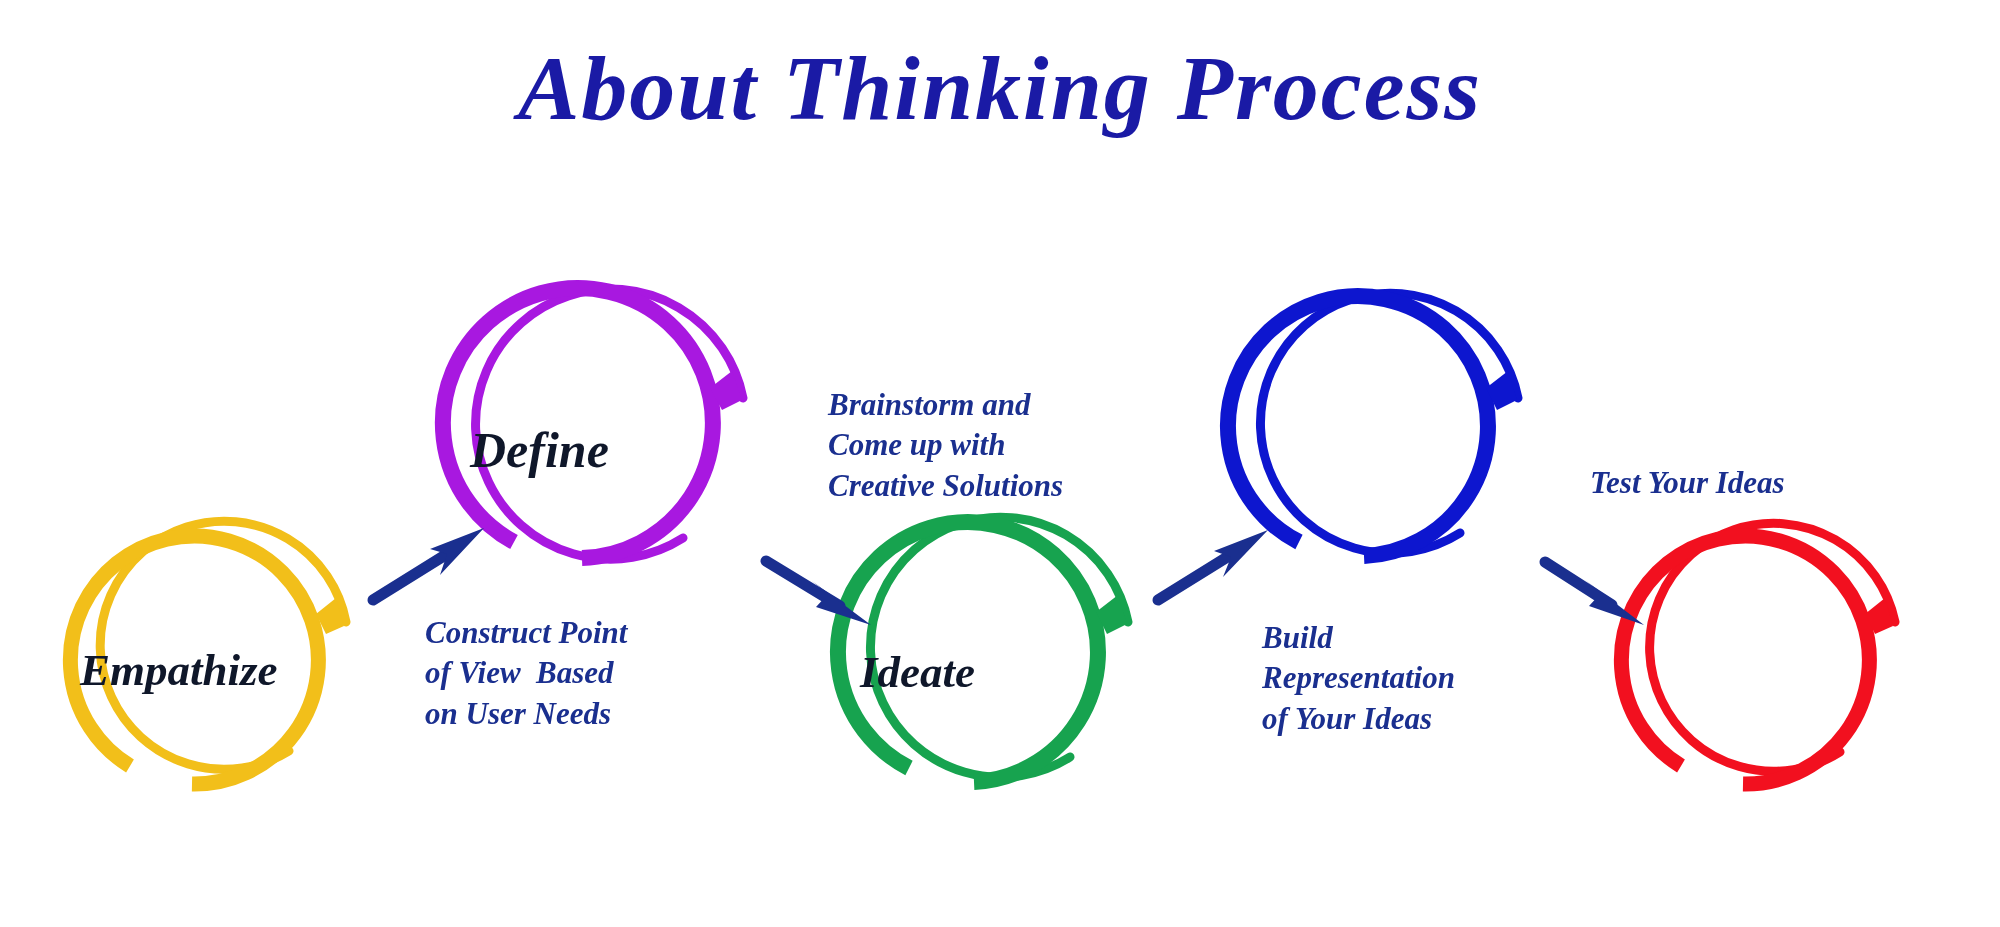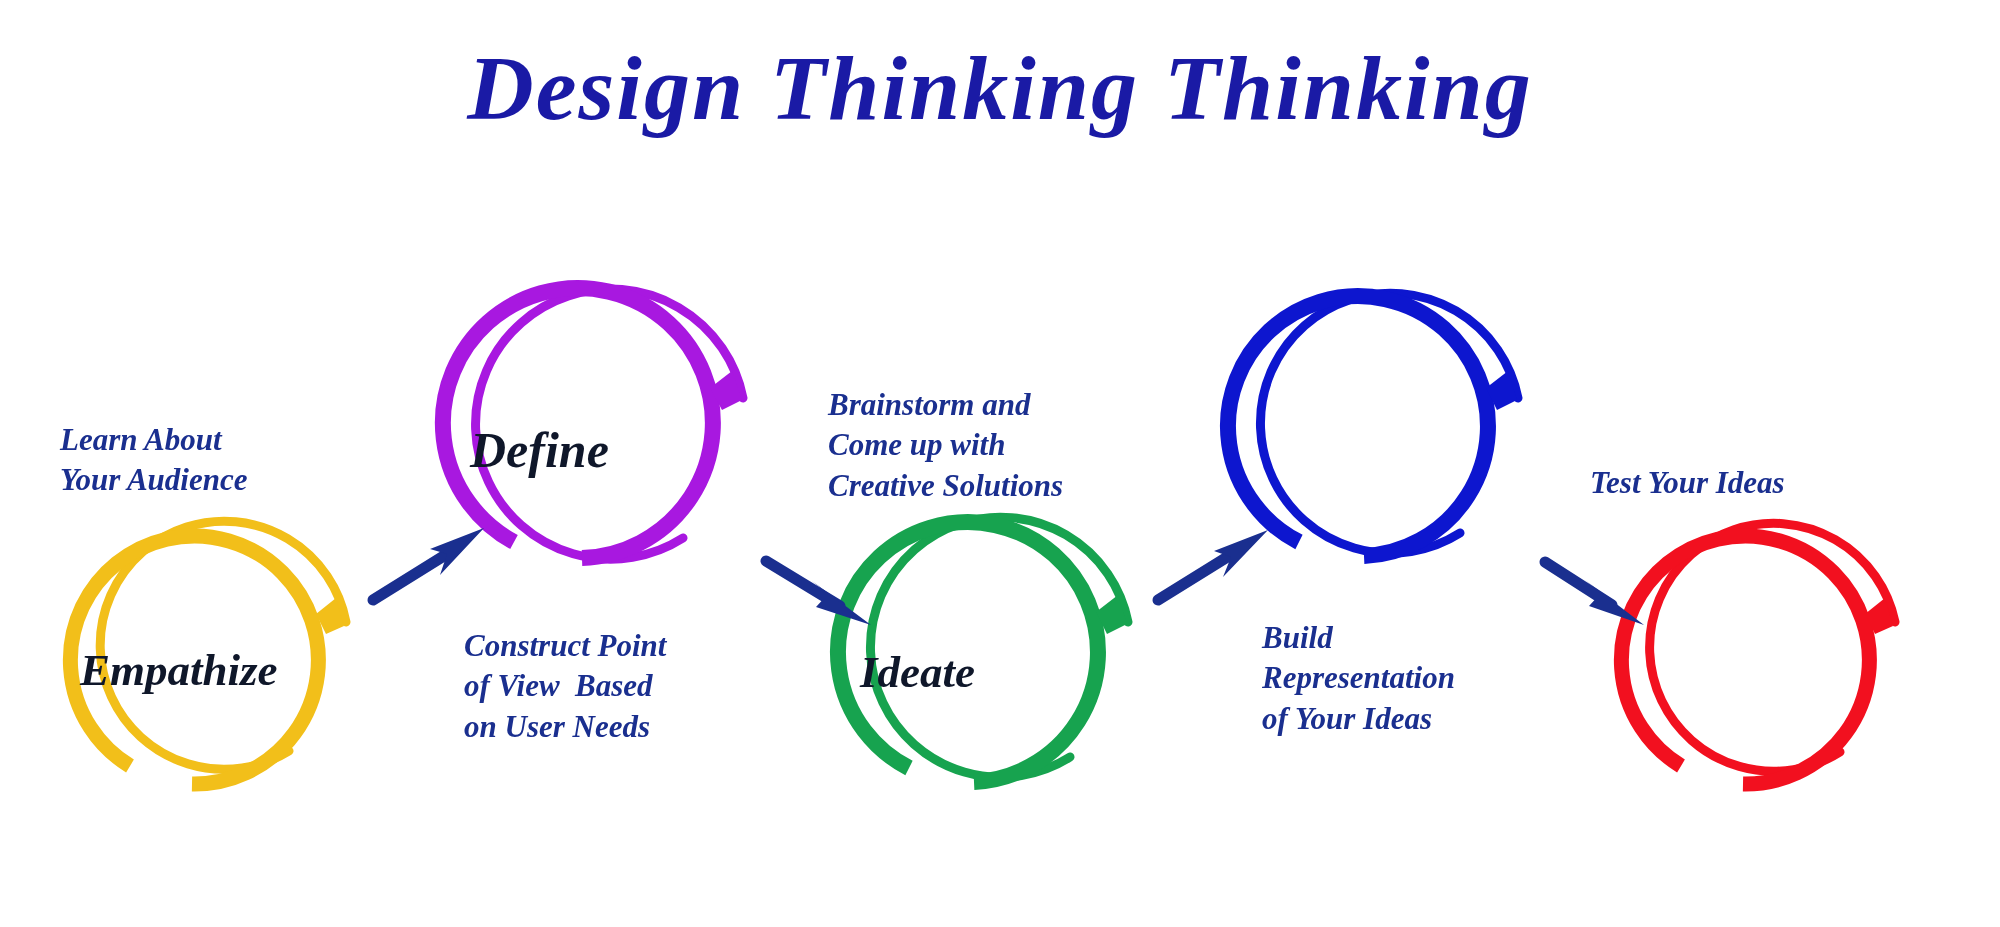--- a/index.html
+++ b/index.html
@@ -115,30 +115,28 @@
       <path d="M 1158 600 L 1237 551" stroke="#1a2f8f" stroke-width="11" stroke-linecap="round"></path>
       <path d="M 1268 530 L 1214 551 L 1231 557 L 1223 577 Z" fill="#1a2f8f"></path>
     </g>
 
     <g>
       <path d="M 1545 562 L 1612 605" stroke="#1a2f8f" stroke-width="11" stroke-linecap="round"></path>
       <path d="M 1644 625 L 1589 606 L 1601 593 L 1585 580 Z" fill="#1a2f8f"></path>
     </g>
   </svg>
 
-  <div class="diagram-title">Design Thinking Thinking</div>
+  <div class="diagram-title">About Thinking Process</div>
 
-  <div class="caption center" style="left:60px; top:420px; width:340px;"><span>Learn About</span>
-<span>Your Audience</span></div>
 
   <div class="node-label" style="left:80px; top:648px; width:300px; font-size:45px;">Empathize</div>
 
   <div class="node-label" style="left:470px; top:425px; width:300px; font-size:50px;">Define</div>
 
-  <div class="caption center" style="left:464px; top:613px; width:360px;margin-top:13px;"><span>Construct Point</span>
+  <div class="caption center" style="left:425px; top:613px; width:360px;"><span>Construct Point</span>
 <span>of View  Based</span>
 <span>on User Needs</span></div>
 
   <div class="caption center" style="left:828px; top:385px; width:392px;"><span>Brainstorm and</span>
 <span>Come up with</span>
 <span>Creative Solutions</span></div>
 
   <div class="node-label" style="left:860px; top:650px; width:300px; font-size:45px;">Ideate</div>
 
 

